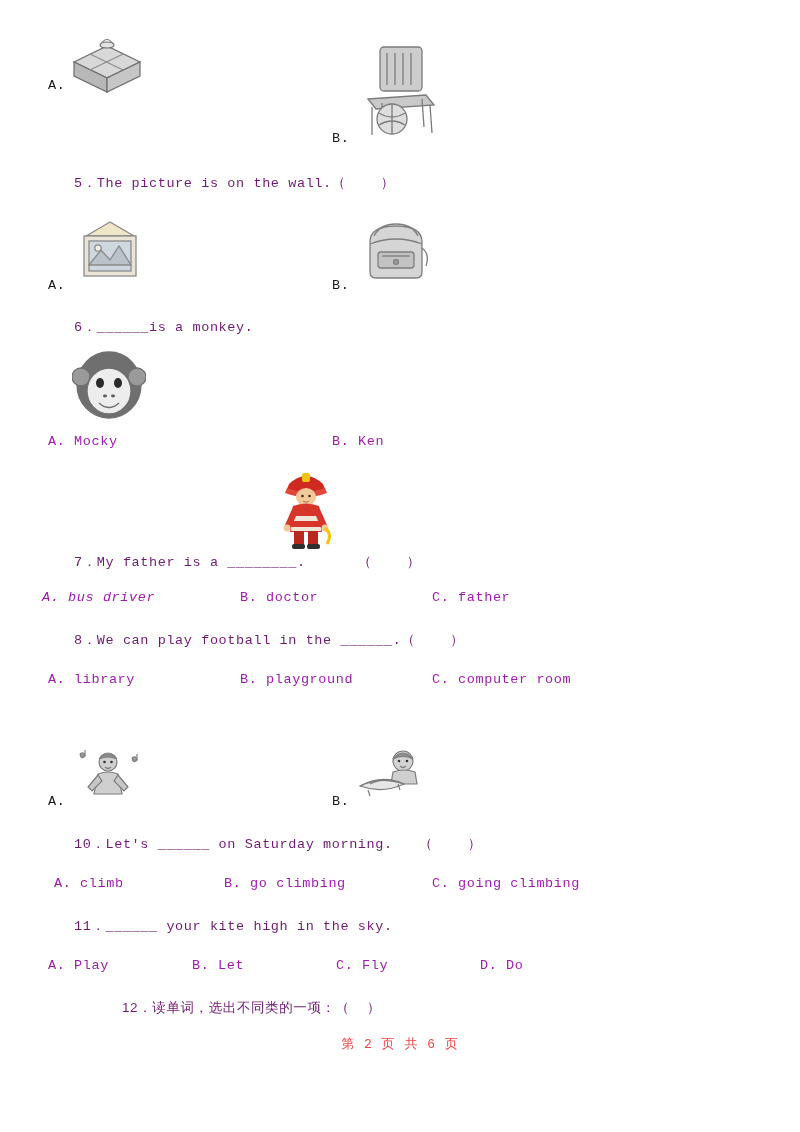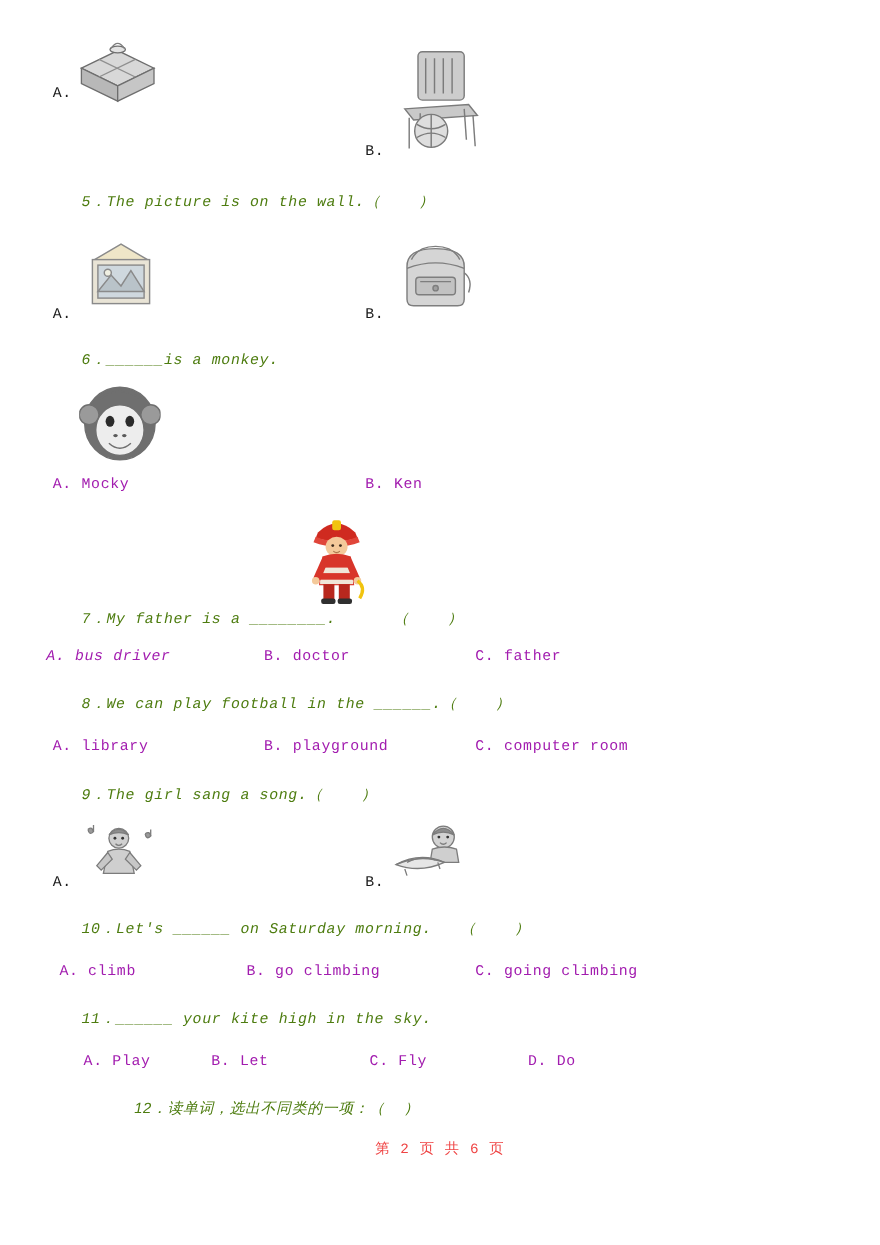--- a/index.html
+++ b/index.html
@@ -16,23 +16,22 @@
     overflow: hidden;
   }
   .page {
     position: relative;
     width: 800px;
     height: 1132px;
   }
   .q-text {
     font-size: 13.5px;
     letter-spacing: 0.6px;
-    color: #4d7c0f;
+    color: #701a75;
     white-space: pre;
-    font-style: italic;
   }
   .opt-row {
     display: flex;
     font-size: 13.5px;
     letter-spacing: 0.6px;
     color: #a21caf;
     white-space: pre;
   }
   .abs { position: absolute; }
 
@@ -217,21 +216,20 @@
   <div class="abs opt-row" style="left:48px; top:672px;">
     <span>A. library</span>
   </div>
   <div class="abs opt-row" style="left:240px; top:672px;">
     <span>B. playground</span>
   </div>
   <div class="abs opt-row" style="left:432px; top:672px;">
     <span>C. computer room</span>
   </div>
 
-  <div class="abs q-text" style="left:74px; top:713px;">9．The girl sang a song.（    ）</div>
 
   <div class="abs" style="left:48px; top:792px;">
     <span class="pic-opt-label">A.</span>
     <span class="pic abs" style="left:24px; top:-44px;">
       <svg width="72" height="52" viewBox="0 0 72 52">
         <g stroke="#7c7c7c" stroke-width="1.2" fill="#d9d9d9">
           <circle cx="36" cy="14" r="9" fill="#d0d0d0"></circle>
           <path d="M27 11 q9 -10 18 0 q-9 -4 -18 0" fill="#8d8d8d"></path>
           <circle cx="32.5" cy="14" r="1.3" fill="#333" stroke="none"></circle>
           <circle cx="39.5" cy="14" r="1.3" fill="#333" stroke="none"></circle>
@@ -273,21 +271,21 @@
     <span>A. climb</span>
   </div>
   <div class="abs opt-row" style="left:224px; top:876px;">
     <span>B. go climbing</span>
   </div>
   <div class="abs opt-row" style="left:432px; top:876px;">
     <span>C. going climbing</span>
   </div>
 
   <div class="abs q-text" style="left:74px; top:917px;">11．______ your kite high in the sky.</div>
-  <div class="abs opt-row" style="left:48px; top:958px;margin-left:28px;">
+  <div class="abs opt-row" style="left:48px; top:958px;">
     <span>A. Play</span>
   </div>
   <div class="abs opt-row" style="left:192px; top:958px;">
     <span>B. Let</span>
   </div>
   <div class="abs opt-row" style="left:336px; top:958px;">
     <span>C. Fly</span>
   </div>
   <div class="abs opt-row" style="left:480px; top:958px;">
     <span>D. Do</span>

